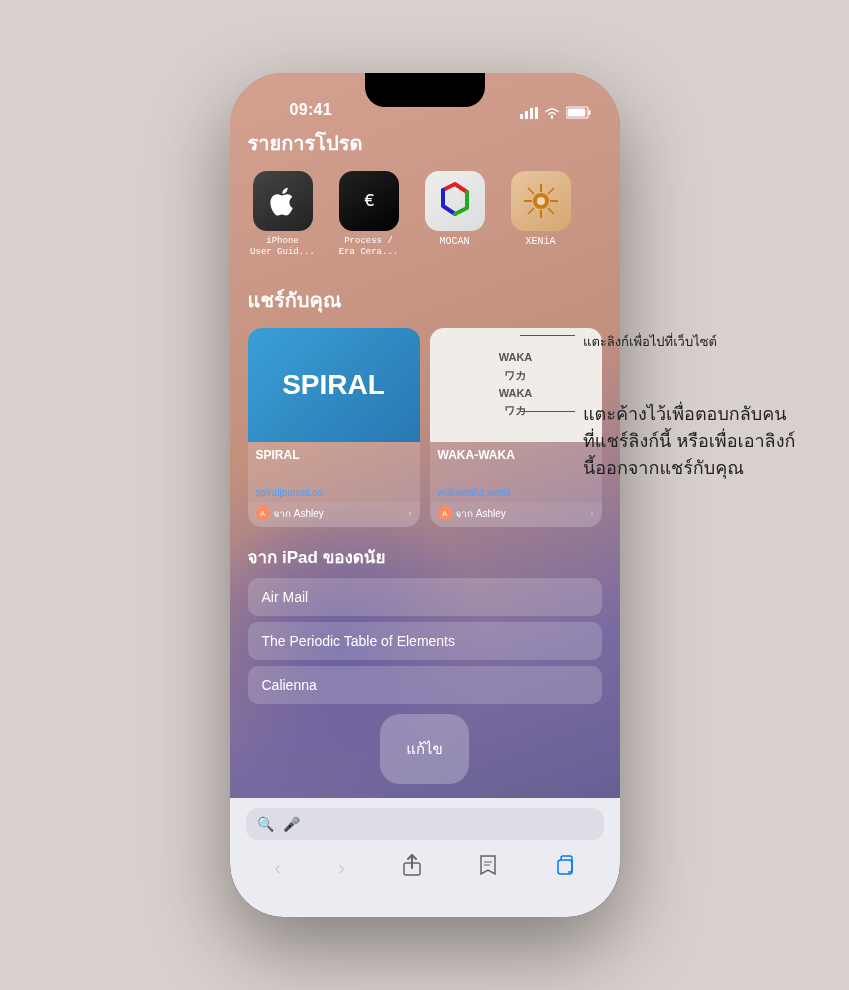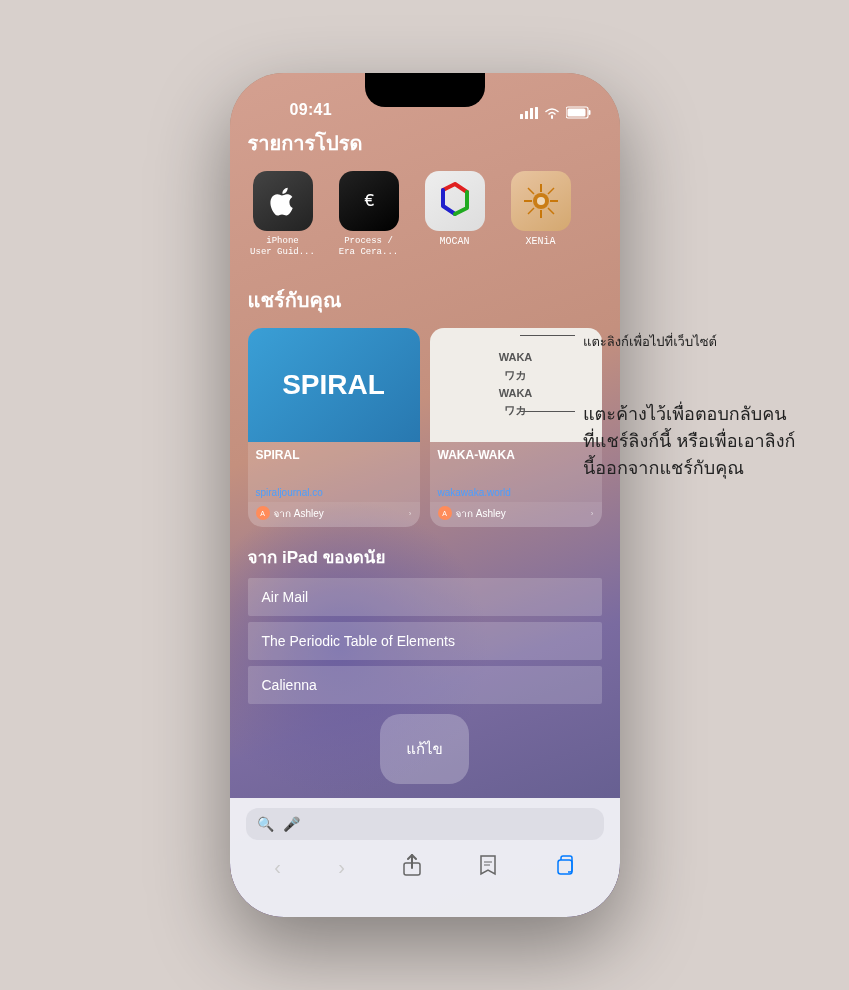--- a/index.html
+++ b/index.html
@@ -198,21 +198,21 @@
     }
     .ipad-title {
       font-size: 17px;
       font-weight: 600;
       color: #fff;
       margin-bottom: 8px;
     }
     .ipad-title .bold { font-weight: 800; }
     .list-item {
       background: rgba(255,255,255,0.18);
-      border-radius: 2px;
+      border-radius: 10px;
       padding: 11px 14px;
       margin-bottom: 6px;
       font-size: 14px;
       color: #fff;
     }
     
     .edit-btn-container {
       display: flex;
       justify-content: center;
       margin: 10px 0 14px;

